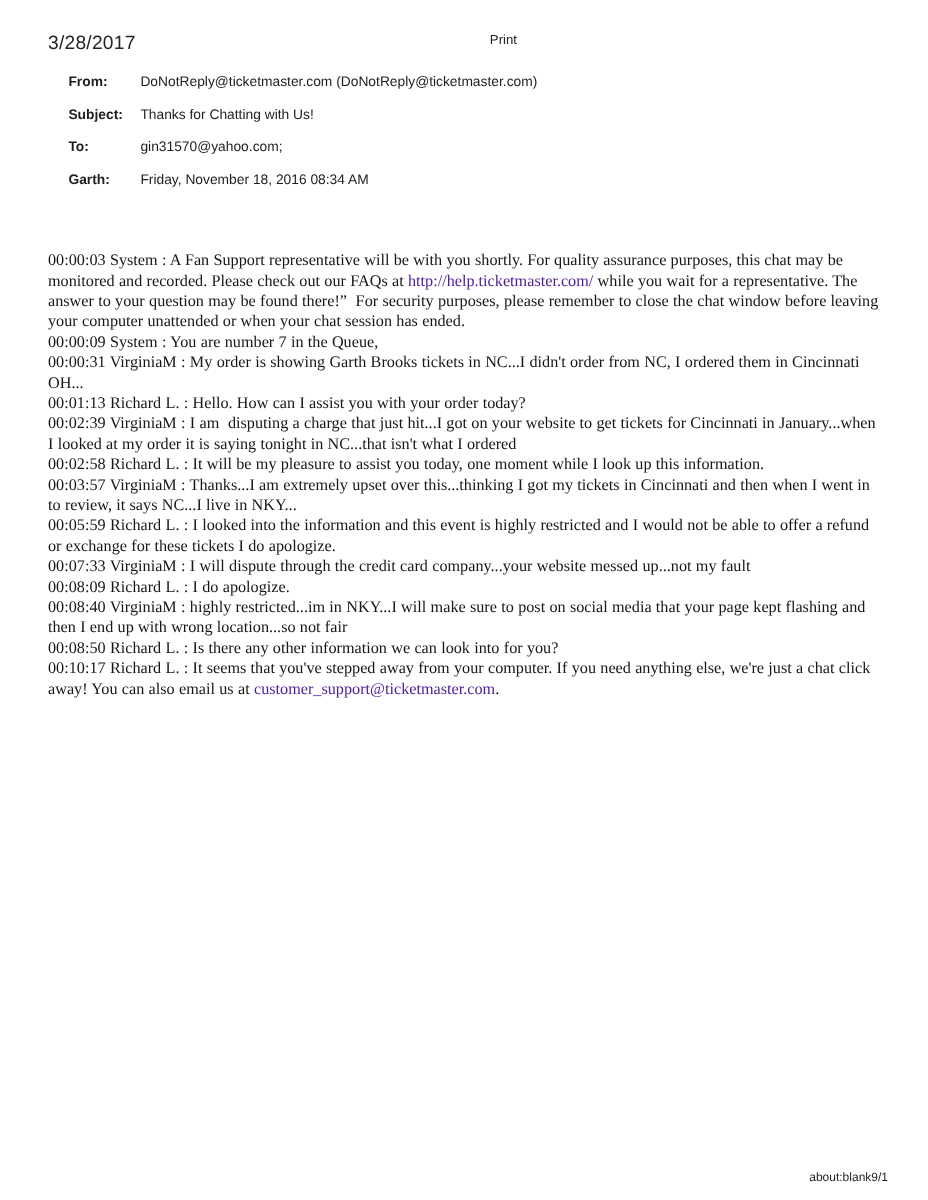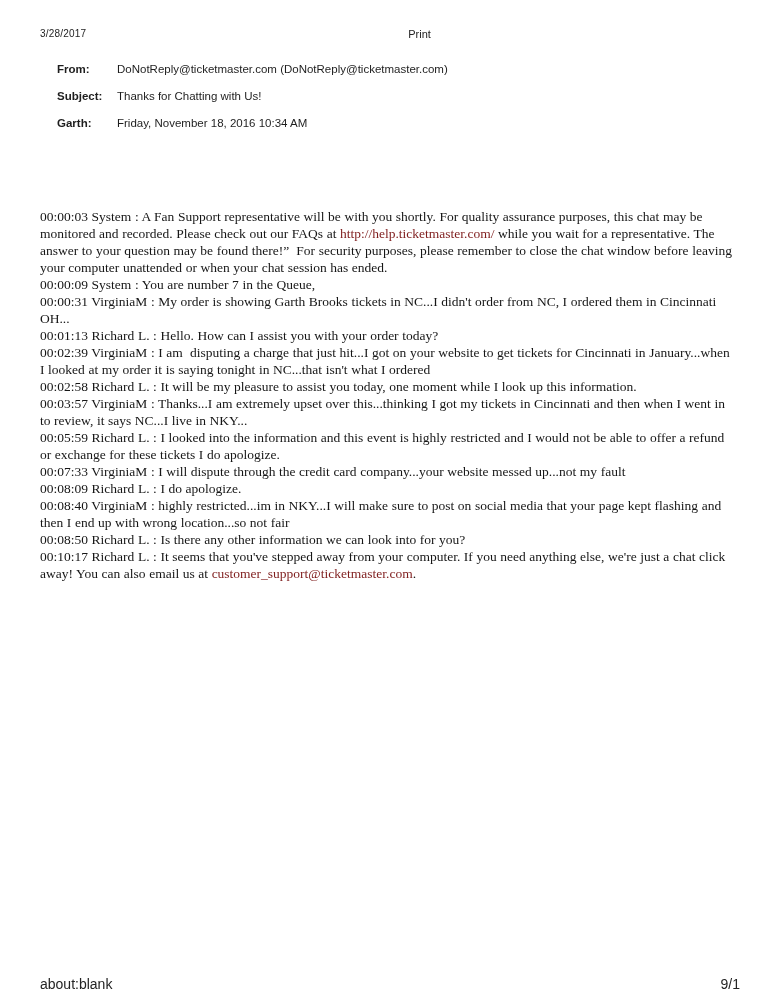--- a/index.html
+++ b/index.html
@@ -6,73 +6,77 @@
   body {
     width: 773px; height: 1000px; position: relative;
     font-family: "Liberation Sans", sans-serif;
     -webkit-font-smoothing: antialiased;
   }
   .page { position: absolute; inset: 0; background: #ffffff; overflow: hidden; }
 
   
   .print-date {
     position: absolute; top: 28px; left: 40px;
-    font-size: 10px; color: #242424; letter-spacing: 0.2px;
+    font-size: 16px; color: #242424; letter-spacing: 0.2px;
   }
   .print-title {
     position: absolute; top: 28px; left: calc(50% + 33px);
     transform: translateX(-50%);
     font-size: 11px; color: #242424;
   }
   .print-footer {
     position: absolute; top: 976px; left: 40px; right: 33px;
-    display: flex; justify-content: space-between;
-    font-size: 14px; color: #242424;
+    display: flex; justify-content: flex-end;
+    font-size: 10px; color: #242424;
   }
 
   
   .email-meta {
     position: absolute; top: 62px; left: 57px; right: 40px;
     font-size: 11.5px; color: #1e1e1e;
   }
   .meta-row { display: flex; line-height: 15.5px; margin-bottom: 11.5px; }
   .meta-label { font-weight: bold; width: 60px; flex: 0 0 60px; }
   .meta-value { white-space: pre-wrap; }
 
   
   .chat {
     position: absolute; top: 208px; left: 40px; width: 697px;
     font-family: "Liberation Serif", serif;
     font-size: 13.5px; line-height: 17px; color: #161616;
     white-space: pre-wrap;
     word-spacing: 0.2px;
   }
   .msg { display: block; }
-  .chat-link { color: #7f1d1d; text-decoration: none; }
+  .chat-link { color: #4c1d95; text-decoration: none; }
 </style>
 </head>
 <body>
 
 <div class="page">
 
   <span class="print-date">3/28/2017</span>
   <span class="print-title">Print</span>
 
   <div class="email-meta">
     <div class="meta-row">
       <span class="meta-label">From:</span>
       <span class="meta-value">DoNotReply@ticketmaster.com (DoNotReply@ticketmaster.com)</span>
     </div>
     <div class="meta-row">
       <span class="meta-label">Subject:</span>
       <span class="meta-value">Thanks for Chatting with Us!</span>
     </div>
     <div class="meta-row">
+      <span class="meta-label">To:</span>
+      <span class="meta-value">gin31570@yahoo.com;</span>
+    </div>
+    <div class="meta-row">
       <span class="meta-label">Garth:</span>
-      <span class="meta-value">Friday, November 18, 2016 10:34 AM</span>
+      <span class="meta-value">Friday, November 18, 2016 08:34 AM</span>
     </div>
   </div>
 
   <div class="chat"><div class="msg"><span>00:00:03</span><span> </span><span>System</span><span> : </span><span>A Fan Support representative will be with you shortly. For quality assurance purposes, this chat may be monitored and recorded. Please check out our FAQs at </span><span class="chat-link">http://help.ticketmaster.com/</span><span> while you wait for a representative. The answer to your question may be found there!”  For security purposes, please remember to close the chat window before leaving your computer unattended or when your chat session has ended.</span></div><div class="msg"><span>00:00:09</span><span> </span><span>System</span><span> : </span><span>You are number 7 in the Queue,</span><span class="chat-link"></span><span></span></div><div class="msg"><span>00:00:31</span><span> </span><span>VirginiaM</span><span> : </span><span>My order is showing Garth Brooks tickets in NC...I didn't order from NC, I ordered them in Cincinnati OH...</span><span class="chat-link"></span><span></span></div><div class="msg"><span>00:01:13</span><span> </span><span>Richard L.</span><span> : </span><span>Hello. How can I assist you with your order today?</span><span class="chat-link"></span><span></span></div><div class="msg"><span>00:02:39</span><span> </span><span>VirginiaM</span><span> : </span><span>I am  disputing a charge that just hit...I got on your website to get tickets for Cincinnati in January...when I looked at my order it is saying tonight in NC...that isn't what I ordered</span><span class="chat-link"></span><span></span></div><div class="msg"><span>00:02:58</span><span> </span><span>Richard L.</span><span> : </span><span>It will be my pleasure to assist you today, one moment while I look up this information.</span><span class="chat-link"></span><span></span></div><div class="msg"><span>00:03:57</span><span> </span><span>VirginiaM</span><span> : </span><span>Thanks...I am extremely upset over this...thinking I got my tickets in Cincinnati and then when I went in to review, it says NC...I live in NKY...</span><span class="chat-link"></span><span></span></div><div class="msg"><span>00:05:59</span><span> </span><span>Richard L.</span><span> : </span><span>I looked into the information and this event is highly restricted and I would not be able to offer a refund or exchange for these tickets I do apologize.</span><span class="chat-link"></span><span></span></div><div class="msg"><span>00:07:33</span><span> </span><span>VirginiaM</span><span> : </span><span>I will dispute through the credit card company...your website messed up...not my fault</span><span class="chat-link"></span><span></span></div><div class="msg"><span>00:08:09</span><span> </span><span>Richard L.</span><span> : </span><span>I do apologize.</span><span class="chat-link"></span><span></span></div><div class="msg"><span>00:08:40</span><span> </span><span>VirginiaM</span><span> : </span><span>highly restricted...im in NKY...I will make sure to post on social media that your page kept flashing and then I end up with wrong location...so not fair</span><span class="chat-link"></span><span></span></div><div class="msg"><span>00:08:50</span><span> </span><span>Richard L.</span><span> : </span><span>Is there any other information we can look into for you?</span><span class="chat-link"></span><span></span></div><div class="msg"><span>00:10:17</span><span> </span><span>Richard L.</span><span> : </span><span>It seems that you've stepped away from your computer. If you need anything else, we're just a chat click away! You can also email us at </span><span class="chat-link">customer_support@ticketmaster.com</span><span>.</span></div></div>
 
   <div class="print-footer">
     <span>about:blank</span>
     <span>9/1</span>
   </div>
 

